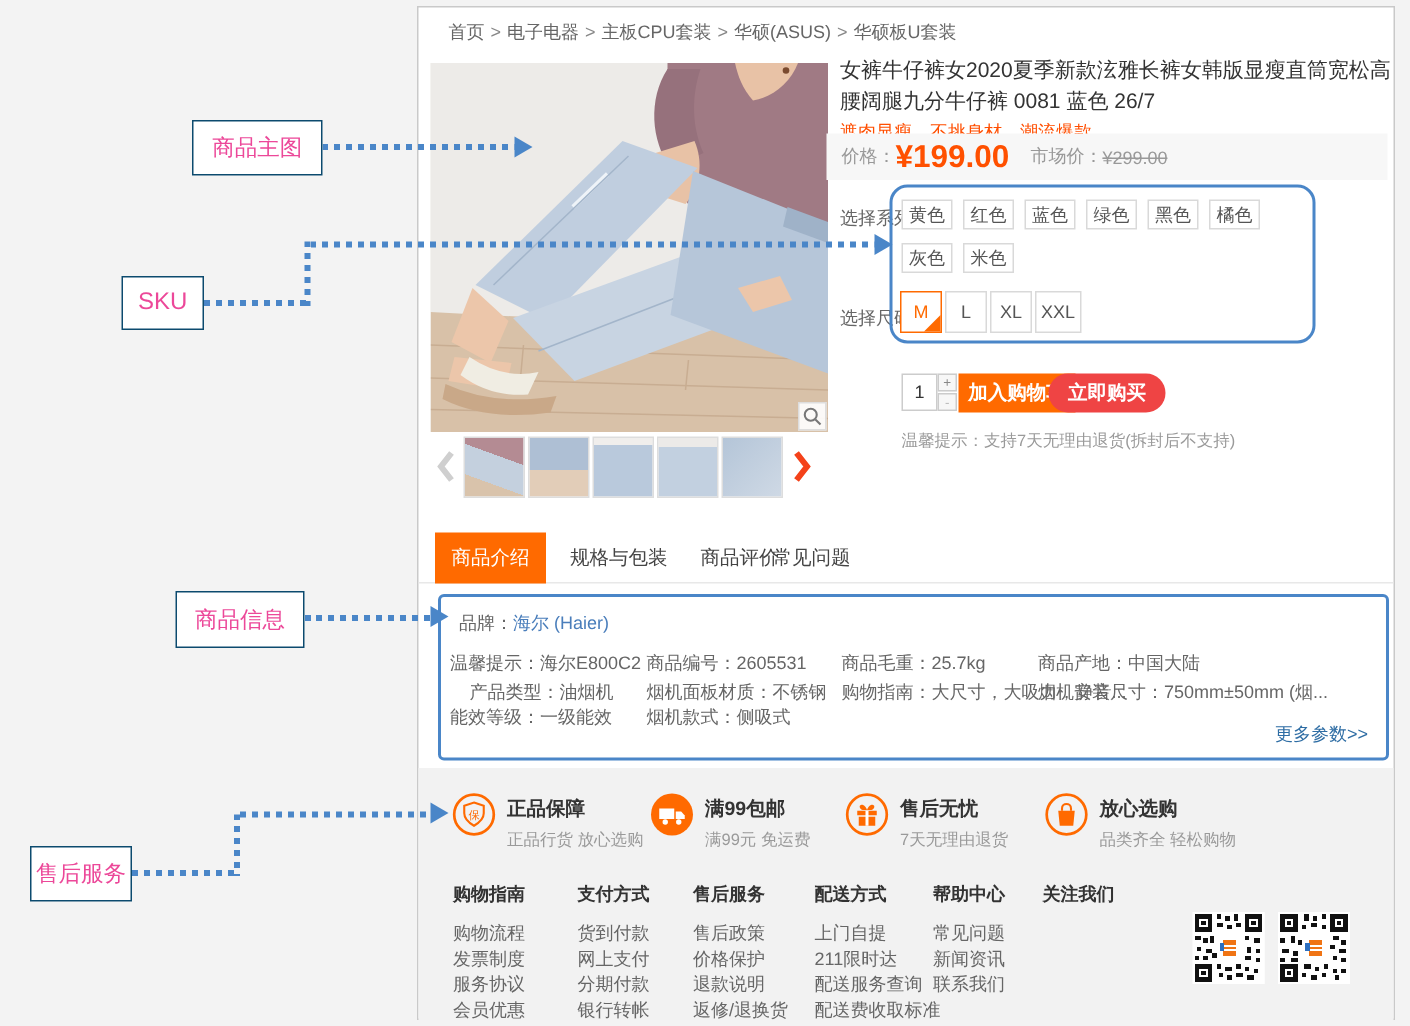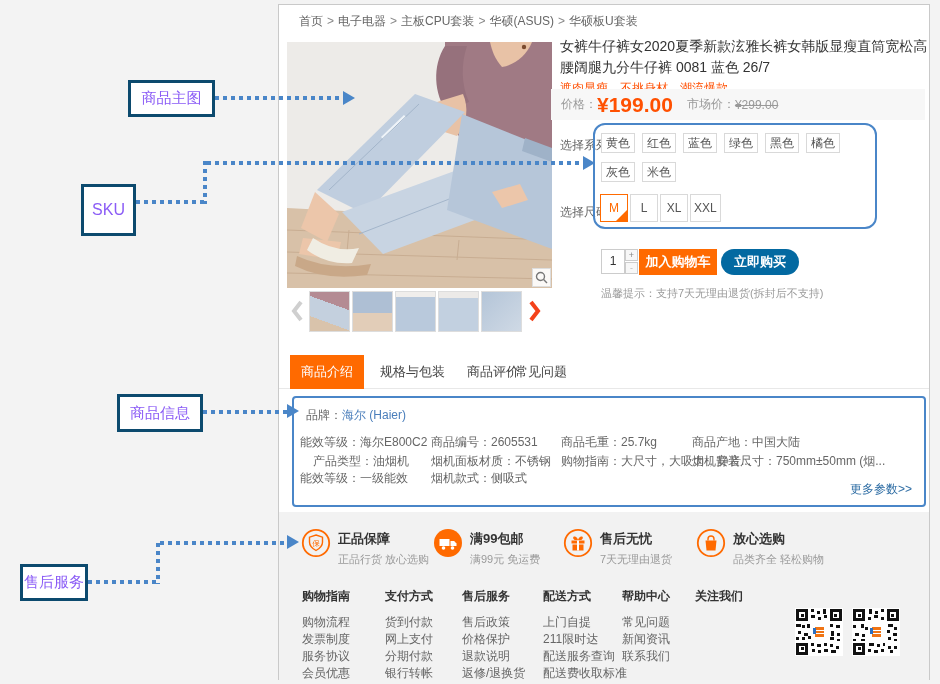--- a/index.html
+++ b/index.html
@@ -1,20 +1,20 @@
 <!DOCTYPE html>
 <html><head>
 <meta charset="utf-8">
 <style>
   * { margin:0; padding:0; box-sizing:border-box; }
   html,body { width:940px; height:684px; }
   body { font-family:"Liberation Sans", sans-serif; background:#f3f3f3; position:relative; overflow:hidden; }
 
   
-  .ann-box { position:absolute; background:#fff; border:3px solid #0c4a6e; color:#8b5cf6;
+  .ann-box { position:absolute; background:#fff; border:1px solid #0c4a6e; color:#ec4899;
              display:flex; align-items:center; justify-content:center; font-size:15px; z-index:30; }
   .dash-h { position:absolute; height:4px; z-index:29;
             background:repeating-linear-gradient(to right,#4a86c8 0 4px,transparent 4px 8px); }
   .dash-v { position:absolute; width:4px; z-index:29;
             background:repeating-linear-gradient(to bottom,#4a86c8 0 4px,transparent 4px 8px); }
   .arrow-head { position:absolute; width:0; height:0; z-index:29;
             border-top:7px solid transparent; border-bottom:7px solid transparent; border-left:12px solid #4a86c8; }
 
   
   .panel { position:absolute; left:278px; top:4px; width:652px; height:676px;
@@ -53,21 +53,21 @@
 
   .qty-input { position:absolute; left:322px; top:244px; width:24px; height:25px; border:1px solid #ccc;
                text-align:center; font-size:12px; color:#333; background:#fff; }
   .stepper { position:absolute; left:346px; top:244px; width:13px; height:25px; }
   .stepper div { width:13px; height:12px; border:1px solid #ccc; background:#f7f7f7; color:#888;
                font-size:9px; line-height:10px; text-align:center; cursor:pointer; }
   .stepper div + div { margin-top:1px; color:#bbb; }
   .btn { position:absolute; top:244px; width:78px; height:26px; border:none; color:#fff; font-size:13px;
          font-weight:bold; text-align:center; line-height:26px; cursor:pointer; }
   .btn.cart { left:360px; background:#ff6a00; }
-  .btn.buy  { left:442px; background:#0369a1;border-radius:13px; }
+  .btn.buy  { left:420px; background:#ef4444;border-radius:13px; }
   .tip-line { position:absolute; left:322px; top:281px; font-size:11px; color:#9a9a9a; }
 
   .tab-bar { position:absolute; left:0; top:350px; width:650px; height:34px; border-bottom:1px solid #e8e8e8; }
   .tab-active { position:absolute; left:11px; top:0; width:74px; height:34px; background:#ff6a00; color:#fff;
                 font-size:13px; text-align:center; line-height:34px; cursor:pointer; }
   .tab { position:absolute; top:0; height:34px; line-height:34px; font-size:13px; color:#444; cursor:pointer; }
 
   .info-hl { position:absolute; left:13px; top:391px; width:634px; height:111px;
              border:2px solid #4a86c8; border-radius:4px; z-index:20; }
   .info-hl .brand { position:absolute; left:12px; top:9px; font-size:12px; color:#666; }
@@ -85,21 +85,21 @@
   .fcol .h { font-size:12px; font-weight:bold; color:#333; margin-bottom:9px; }
   .fcol .l { font-size:12px; color:#666; line-height:16px; margin-bottom:1px; cursor:pointer; }
   .qr { position:absolute; top:96px; width:48px; height:48px; background:#fff; }
 </style>
 </head>
 <body>
 
 <div class="ann-box" style="left:128px;top:80px;width:87px;height:37px;">
   <span>商品主图</span>
 </div>
-<div class="ann-box" style="left:81px;top:184px;width:55px;height:52px;font-size:16px;">
+<div class="ann-box" style="left:81px;top:184px;width:55px;height:36px;font-size:16px;">
   <span>SKU</span>
 </div>
 <div class="ann-box" style="left:117px;top:394px;width:86px;height:38px;">
   <span>商品信息</span>
 </div>
 <div class="ann-box" style="left:20px;top:564px;width:68px;height:37px;">
   <span>售后服务</span>
 </div>
 
 <div class="dash-h" style="left:215px;top:96px;width:128px;"></div>
@@ -219,21 +219,21 @@
     <div class="tab-active">商品介绍</div>
     <div class="tab" style="left:101px;">规格与包装</div>
     <div class="tab" style="left:188px;">商品评价</div>
     <div class="tab" style="left:236px;">常见问题</div>
   </div>
 
   <div class="info-hl">
     <div class="brand">
       <span>品牌：</span><b>海尔 (Haier)</b>
     </div>
-    <div class="info-cell" style="left:6px;top:36px;">能效等级：海尔E800C2</div>
+    <div class="info-cell" style="left:6px;top:36px;">温馨提示：海尔E800C2</div>
     <div class="info-cell" style="left:137px;top:36px;">商品编号：2605531</div>
     <div class="info-cell" style="left:267px;top:36px;">商品毛重：25.7kg</div>
     <div class="info-cell" style="left:398px;top:36px;">商品产地：中国大陆</div>
     <div class="info-cell" style="left:6px;top:55px;margin-left:13px;">产品类型：油烟机</div>
     <div class="info-cell" style="left:137px;top:55px;">烟机面板材质：不锈钢</div>
     <div class="info-cell" style="left:267px;top:55px;">购物指南：大尺寸，大吸力，静音...</div>
     <div class="info-cell" style="left:398px;top:55px;">烟机安装尺寸：750mm±50mm (烟...</div>
     <div class="info-cell" style="left:6px;top:72px;">能效等级：一级能效</div>
     <div class="info-cell" style="left:137px;top:72px;">烟机款式：侧吸式</div>
     <div class="more-link">更多参数&gt;&gt;</div>

